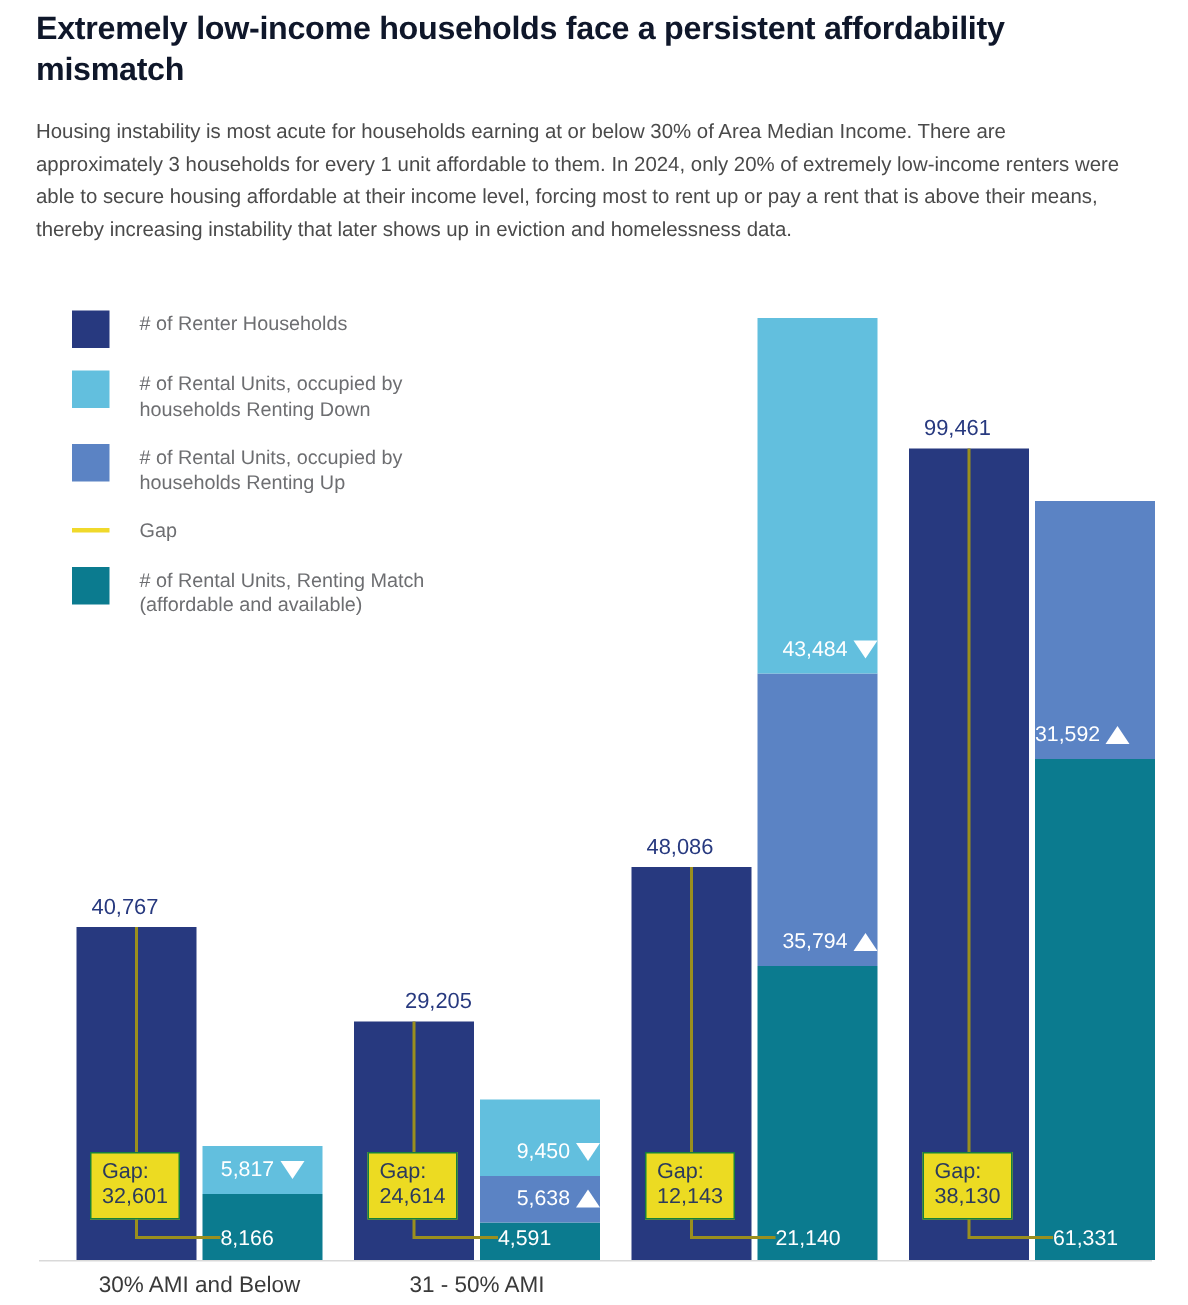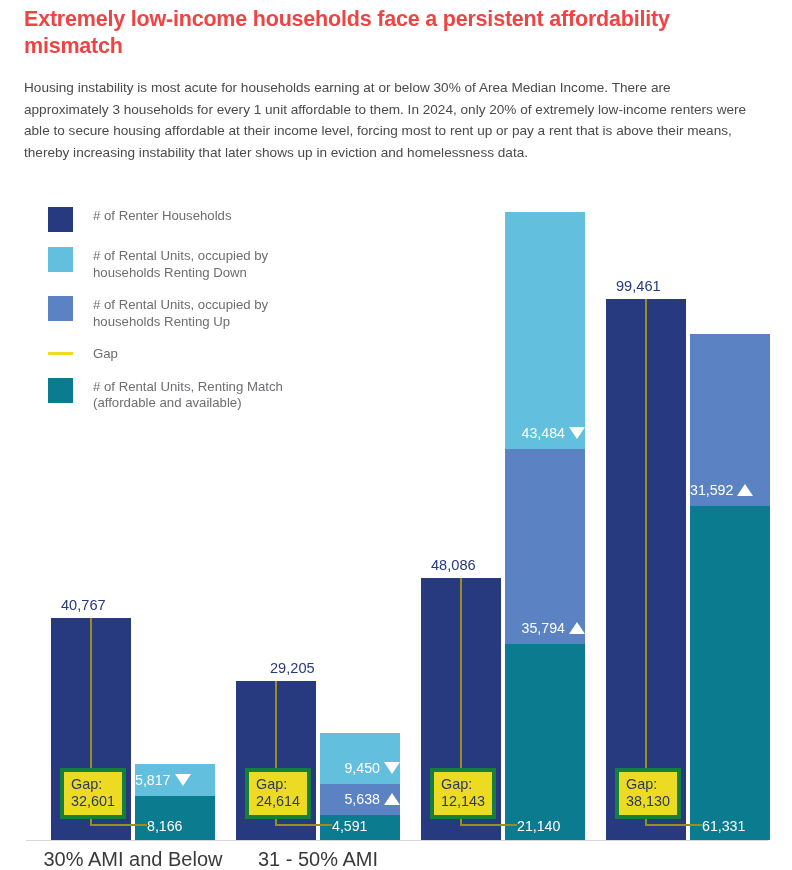--- a/index.html
+++ b/index.html
@@ -11,21 +11,21 @@
   }
   #page {
     position: relative;
     width: 792px; height: 870px;
     background: #ffffff;
   }
 
   
   .header { position: absolute; left: 24px; top: 6px; width: 744px; }
   .chart-title {
-    color: #ef4444;
+    color: #0f172a;
     font-size: 21.5px;
     font-weight: bold;
     line-height: 27px;
     letter-spacing: -0.2px;
     width: 720px;
   }
   .chart-subtitle {
     margin-top: 17px;
     color: #4a4a4a;
     font-size: 13.6px;
@@ -115,34 +115,34 @@
     background: #9a8f1e;
   }
   .gap-hline {
     position: absolute;
     height: 2px;
     background: #9a8f1e;
   }
   .gap-box {
     position: absolute;
     background: #ecdb22;
-    border: 4px solid #15803d;
+    border: 1px solid #15803d;
     color: #2b3a5c;
     font-size: 14.4px;
     line-height: 17px;
     padding: 4px 7px 5px 7px;
     white-space: pre-line;
     z-index: 5;
   }
 
   .x-label {
     position: absolute;
     top: 848px;
     color: #3a3a3a;
-    font-size: 20px;
+    font-size: 15px;
     text-align: center;
     white-space: nowrap;
   }
 </style>
 </head>
 <body>
 
 <div id="page">
 
   <div class="header">
@@ -180,21 +180,21 @@
 
   <div class="plot" id="plot">
     <div class="baseline"></div>
   <div class="bar bar-households" style="left: 51px; top: 618px; width: 80px; height: 222px; background: rgb(39, 57, 127);"></div>
       <div class="total-label" style="left: 61px; top: 597px;">40,767</div>
       <div class="bar bar-units" style="left: 135px; top: 764px; width: 80px; height: 76px;">
         <div class="seg" style="bottom: 0px; height: 44px; background: rgb(11, 123, 143);"></div>
         <div class="seg" style="bottom: 44px; height: 32px; background: rgb(98, 191, 222);"></div>
       </div>
       <div class="match-label" style="left: 147px; top: 818px;">8,166</div>
-      <div class="seg-label" style="left: 135px; width: 80px; justify-content: flex-start; top: 772px;">
+      <div class="seg-label" style="left: 135px; width: 80px; justify-content: center; top: 772px;">
         <span>5,817</span>
         <span class="tri tri-down"></span>
       </div>
       <div class="gap-vline" style="left: 90px; top: 618px; height: 206px;"></div>
       <div class="gap-hline" style="left: 90px; top: 824px; width: 57px;"></div>
       <div class="gap-box" style="left: 60px; top: 768px;">Gap:
 32,601</div>
       <div class="x-label" style="left: 31px; width: 204px;">30% AMI and Below</div>
       <div class="bar bar-households" style="left: 236px; top: 681px; width: 80px; height: 159px; background: rgb(39, 57, 127);"></div>
       <div class="total-label" style="left: 246px; top: 660px; margin-left: 24px;">29,205</div>

